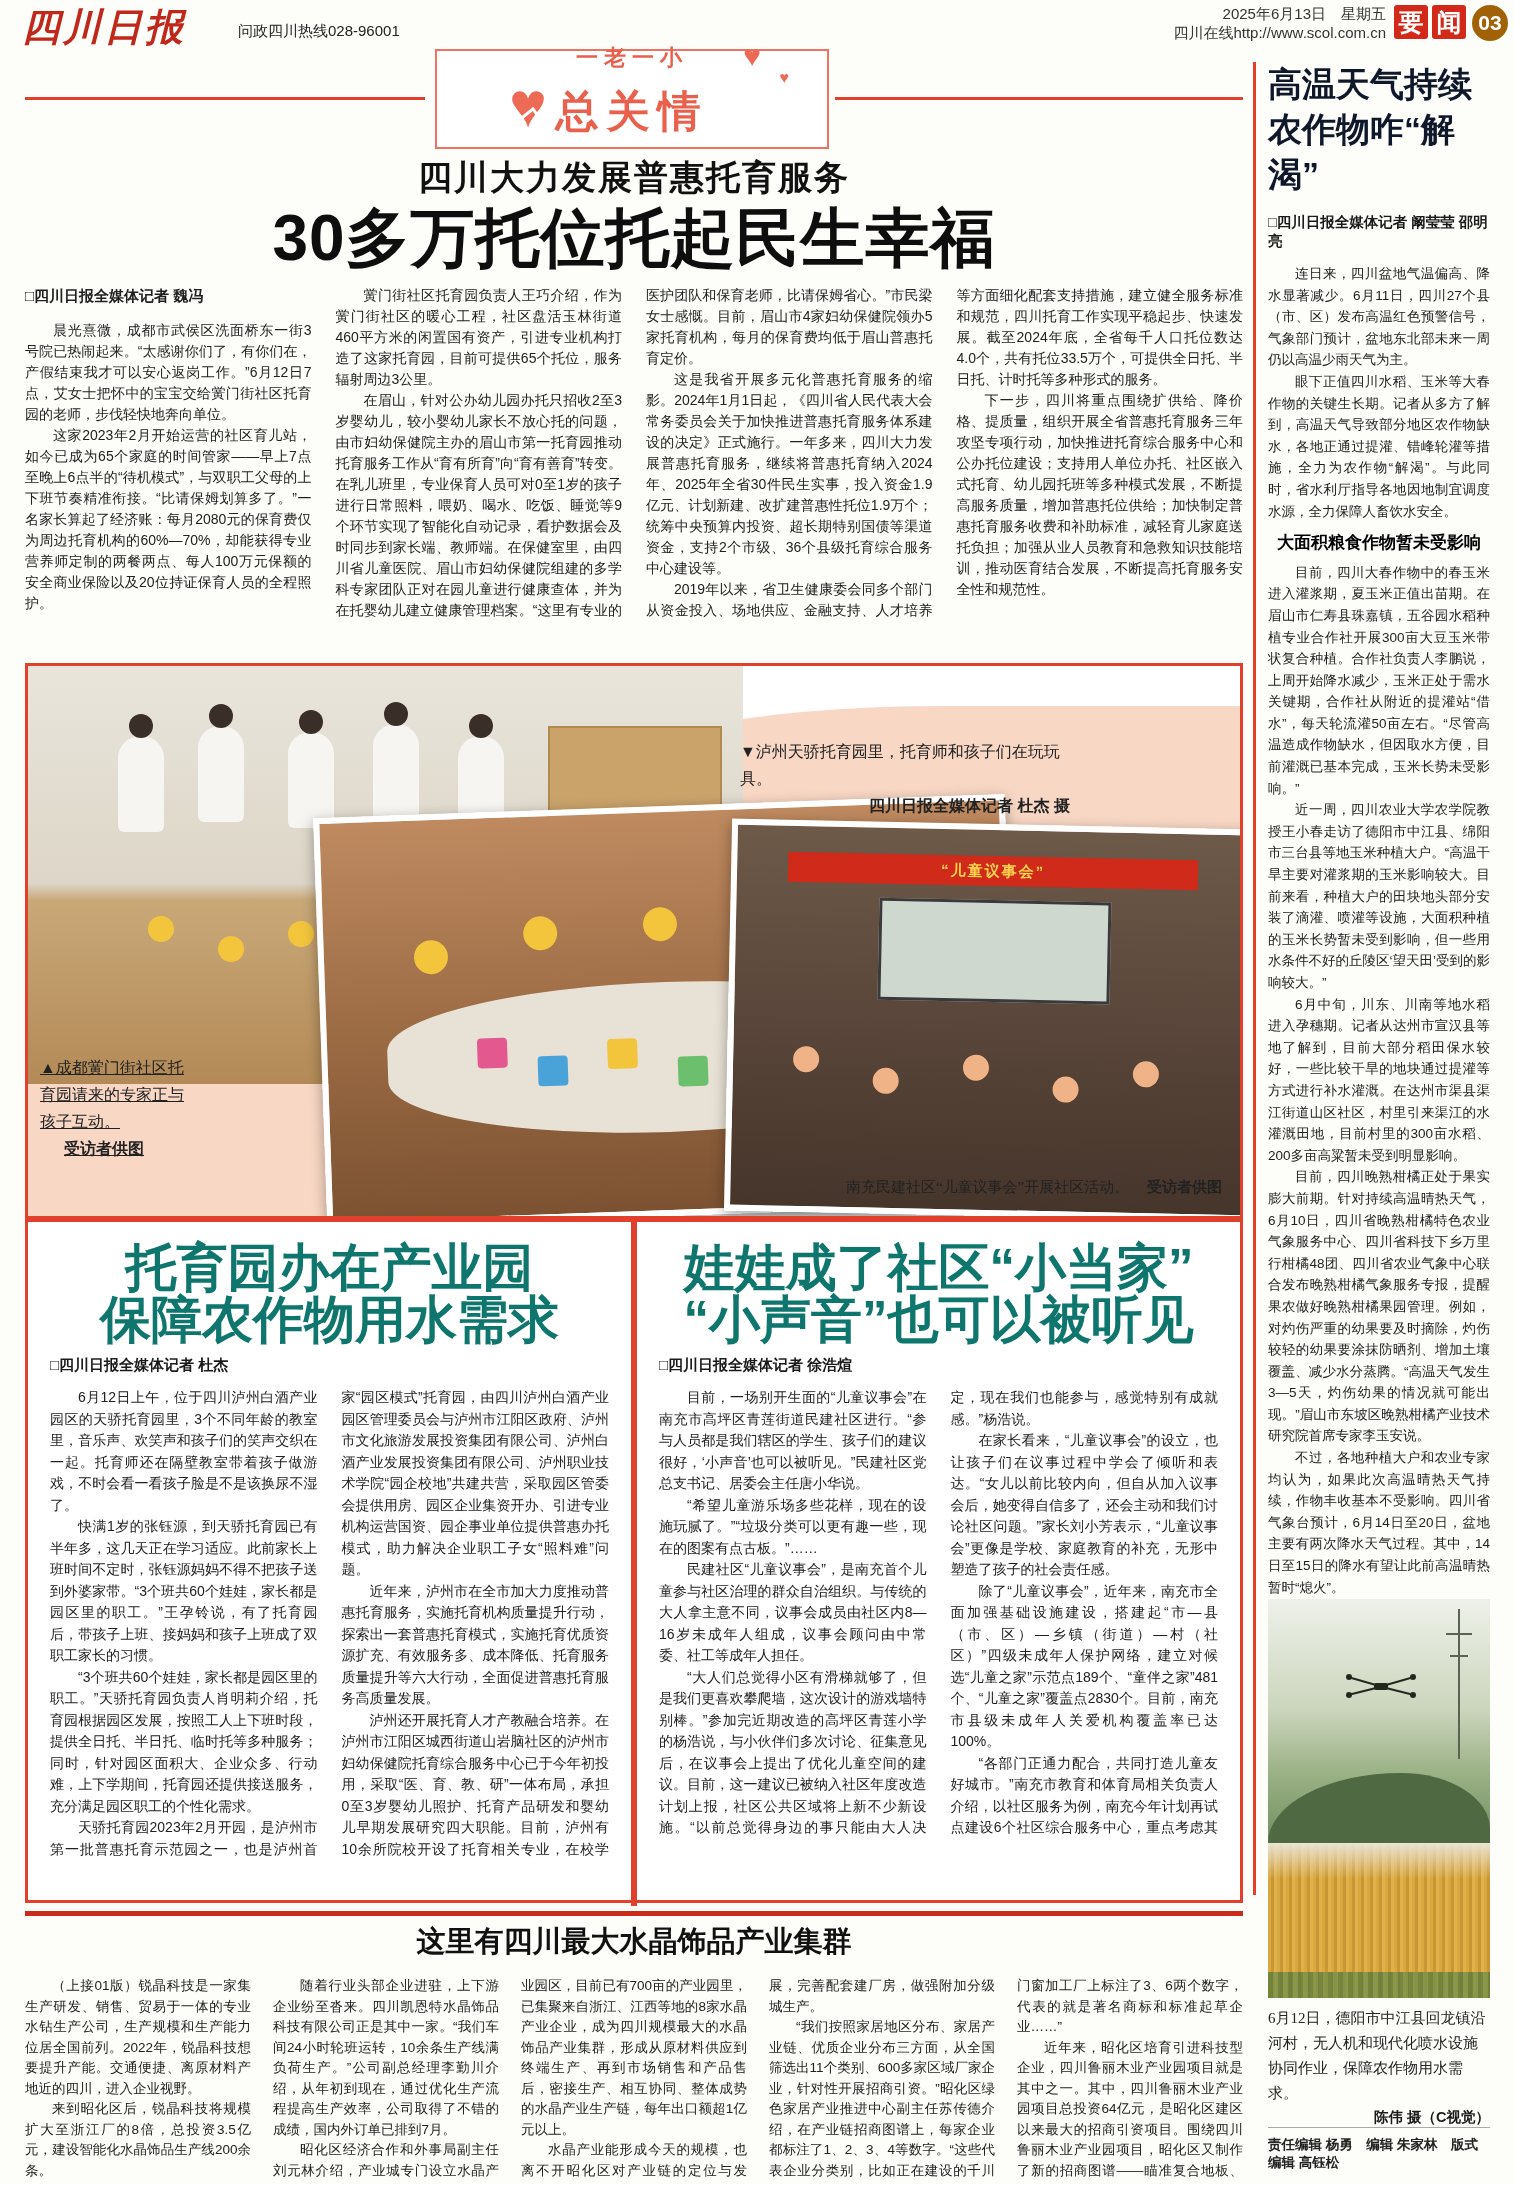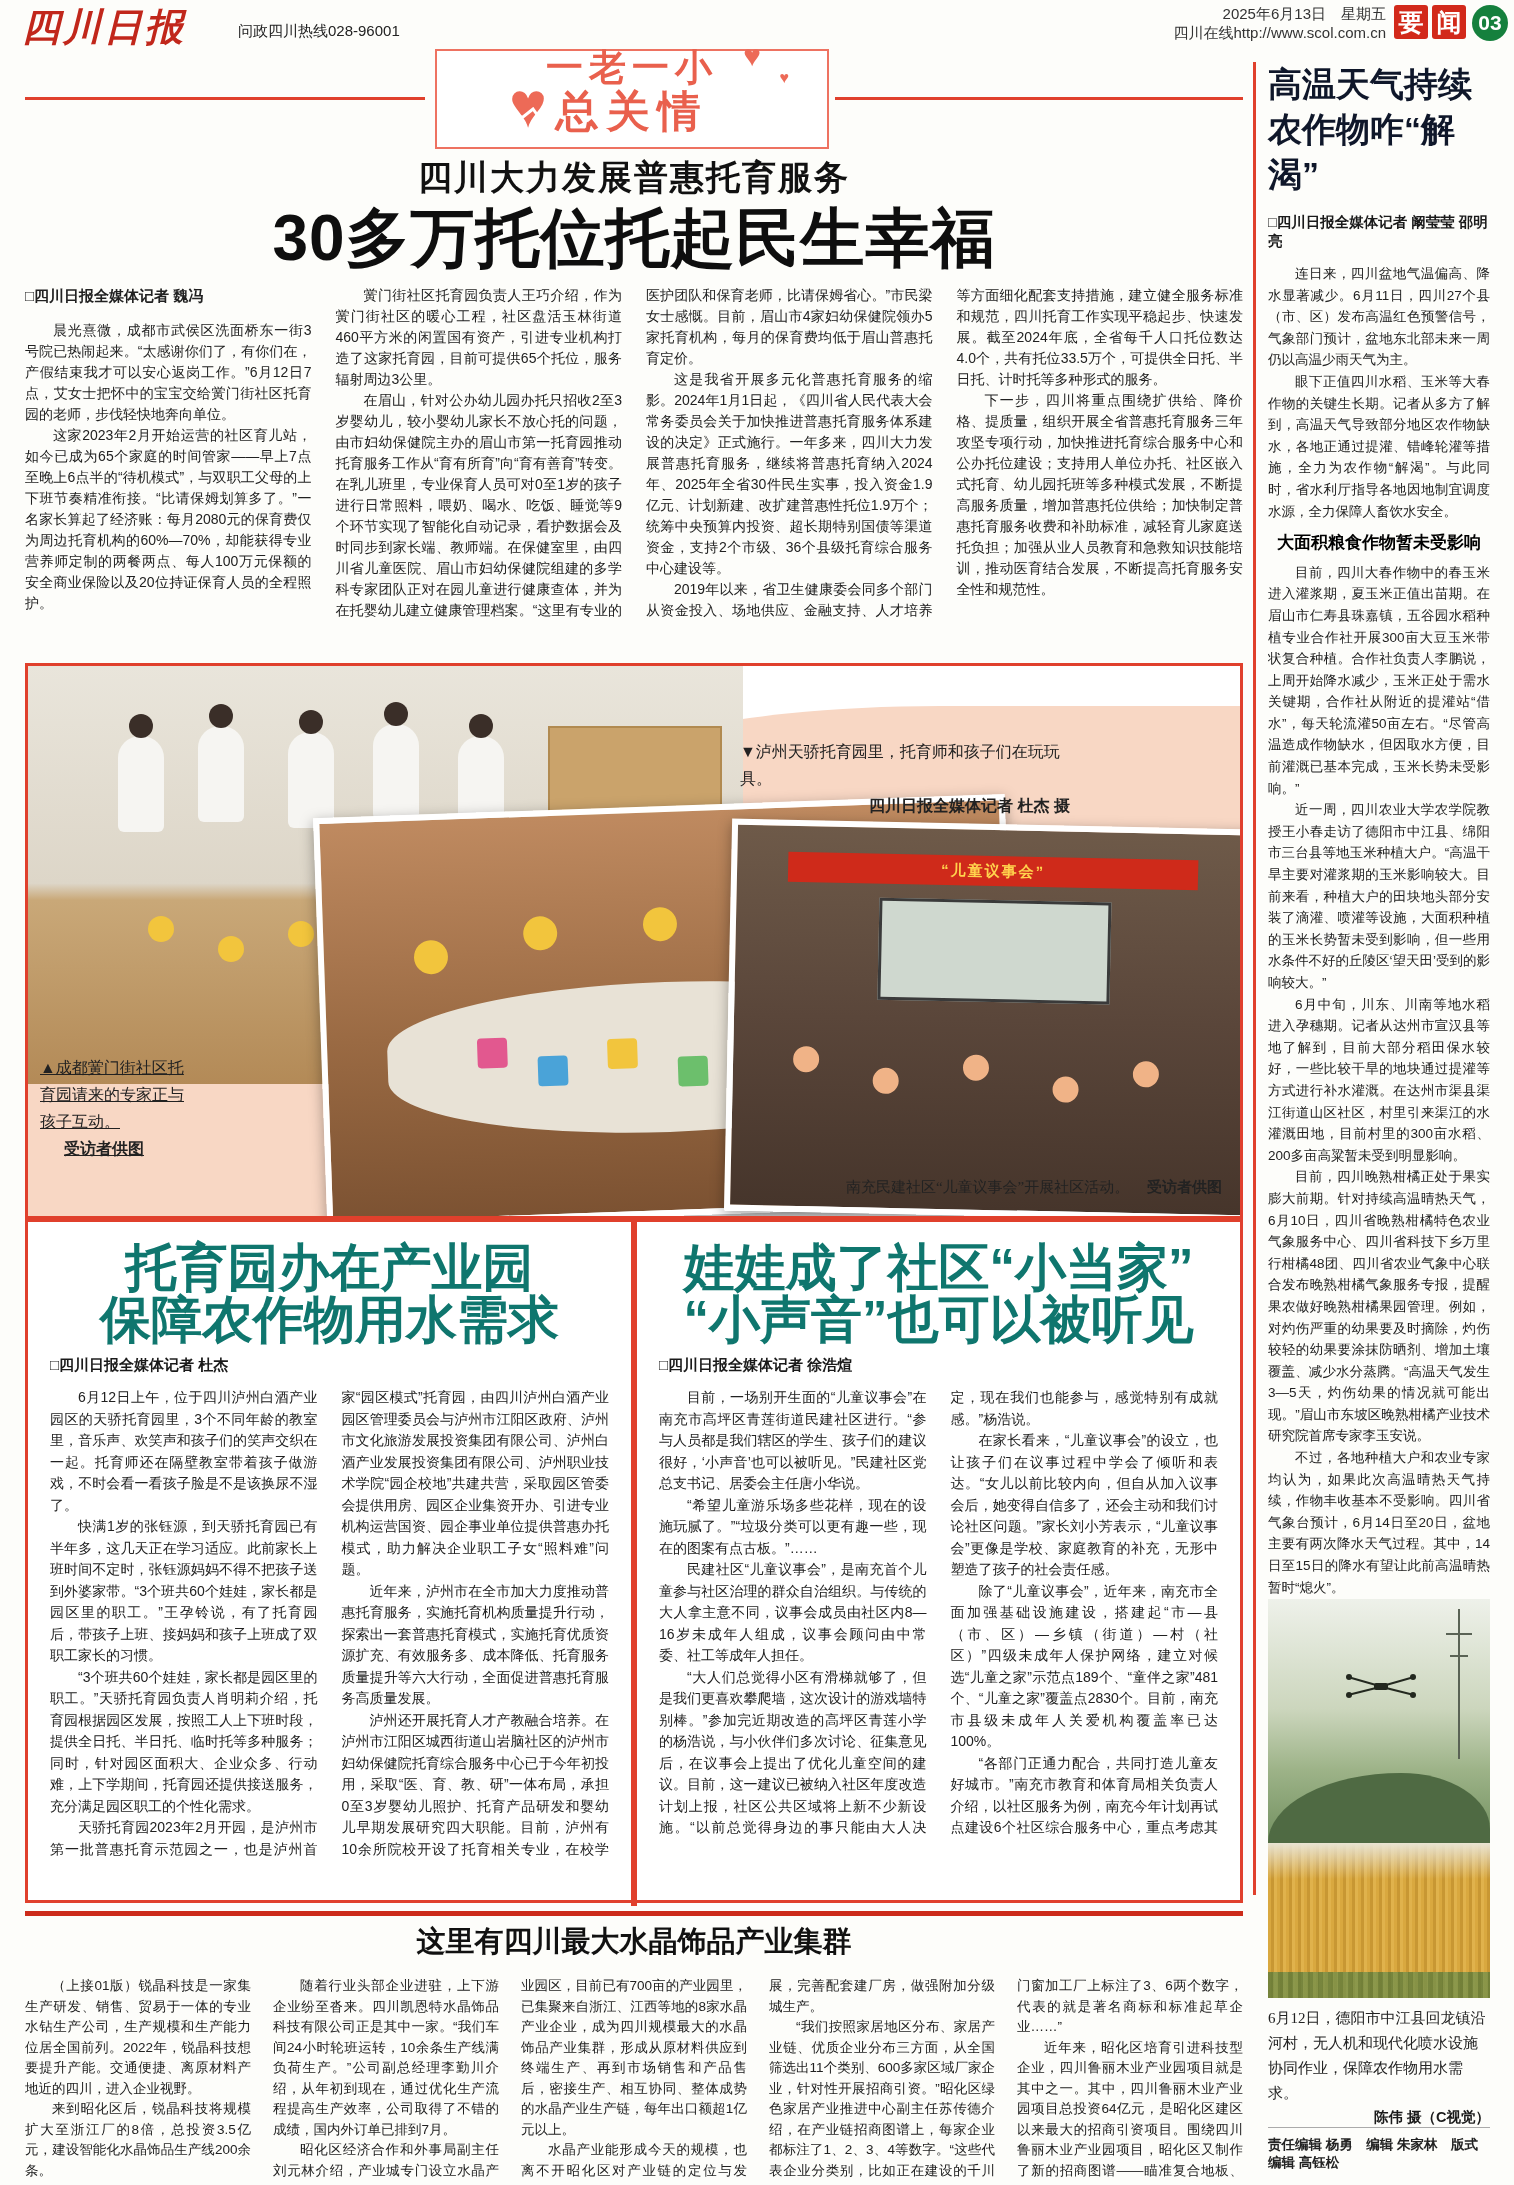--- a/index.html
+++ b/index.html
@@ -7,32 +7,32 @@
         font-family:"Liberation Sans","DejaVu Sans",sans-serif;color:#1a1a1a;}
   
   .masthead{position:absolute;left:0;top:0;width:1514px;height:48px;}
   .logo{position:absolute;left:22px;top:2px;font-family:"DejaVu Serif","Liberation Serif",serif;
         font-weight:bold;font-style:italic;font-size:38px;color:#c1271b;letter-spacing:3px;}
   .hotline{position:absolute;left:238px;top:22px;font-size:15px;color:#222;}
   .mh-dates{position:absolute;right:128px;top:4px;text-align:right;font-size:15px;line-height:19px;color:#333;}
   .sec-badges{position:absolute;right:48px;top:5px;display:flex;gap:4px;}
   .sec-badge{width:34px;height:34px;background:#d2291a;color:#fff;font-size:25px;font-weight:bold;
              display:flex;align-items:center;justify-content:center;border-radius:3px;}
-  .page-num{position:absolute;right:6px;top:5px;width:36px;height:36px;border-radius:50%;background:#15803d;
+  .page-num{position:absolute;right:6px;top:5px;width:36px;height:36px;border-radius:50%;background:#a16207;
             color:#fff;font-size:21px;font-weight:bold;display:flex;align-items:center;justify-content:center;}
   
   .main-col{position:absolute;left:25px;top:45px;width:1218px;}
   .red-vdivider{position:absolute;left:1253px;top:62px;width:3px;height:1833px;background:#e0402c;}
   .right-col{position:absolute;left:1268px;top:62px;width:222px;height:2110px;display:flex;flex-direction:column;}
   
   .badge-row{position:relative;height:104px;}
   .badge-line{position:absolute;top:52px;height:3px;background:#e0402c;}
   .badge-line.l{left:0;width:400px;} .badge-line.r{right:0;width:408px;}
   .badge-box{position:absolute;left:410px;top:4px;width:390px;height:96px;border:2px solid #ee7261;background:#fff;}
-  .badge-l1{position:absolute;left:0;right:0;top:-8px;text-align:center;font-size:37px;font-weight:bold;color:#e9604d;letter-spacing:6px;}
+  .badge-l1{position:absolute;left:0;right:0;top:-8px;text-align:center;font-size:22px;font-weight:bold;color:#e9604d;letter-spacing:6px;}
   .badge-l2{position:absolute;left:0;right:0;top:32px;text-align:center;font-size:43px;font-weight:bold;color:#e9604d;letter-spacing:8px;}
   .heart-big{position:absolute;left:72px;top:22px;font-size:64px;color:#ed6a57;line-height:1;}
   .heart-sm{position:absolute;right:66px;top:-12px;font-size:30px;color:#ed6a57;}
   .heart-tiny{position:absolute;right:38px;top:18px;font-size:16px;color:#ed6a57;}
   .pulse{position:absolute;left:58px;top:56px;}
   
   .kicker{margin-top:6px;text-align:center;font-size:34px;font-weight:bold;color:#111;letter-spacing:2px;}
   .headline{text-align:center;font-size:64px;font-weight:bold;color:#0e0e0e;letter-spacing:1px;line-height:74px;}
   .article-body{margin-top:10px;height:372px;overflow:hidden;columns:4;column-gap:24px;
                 font-size:14px;line-height:21px;text-align:justify;color:#212121;}

